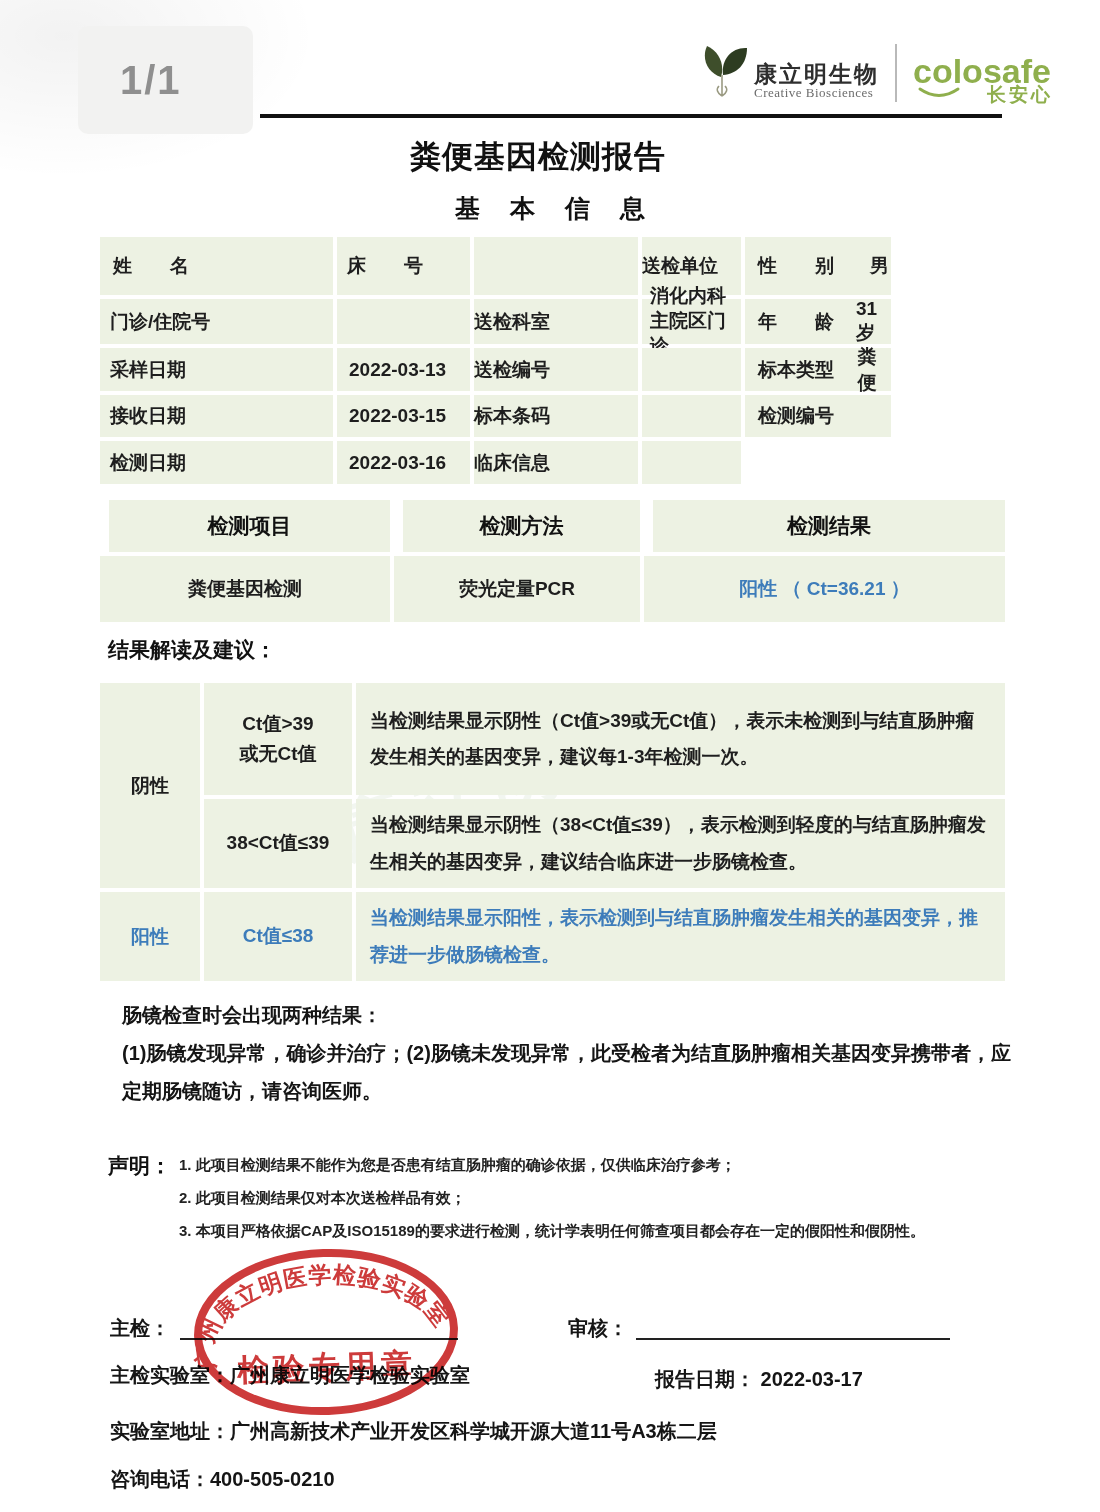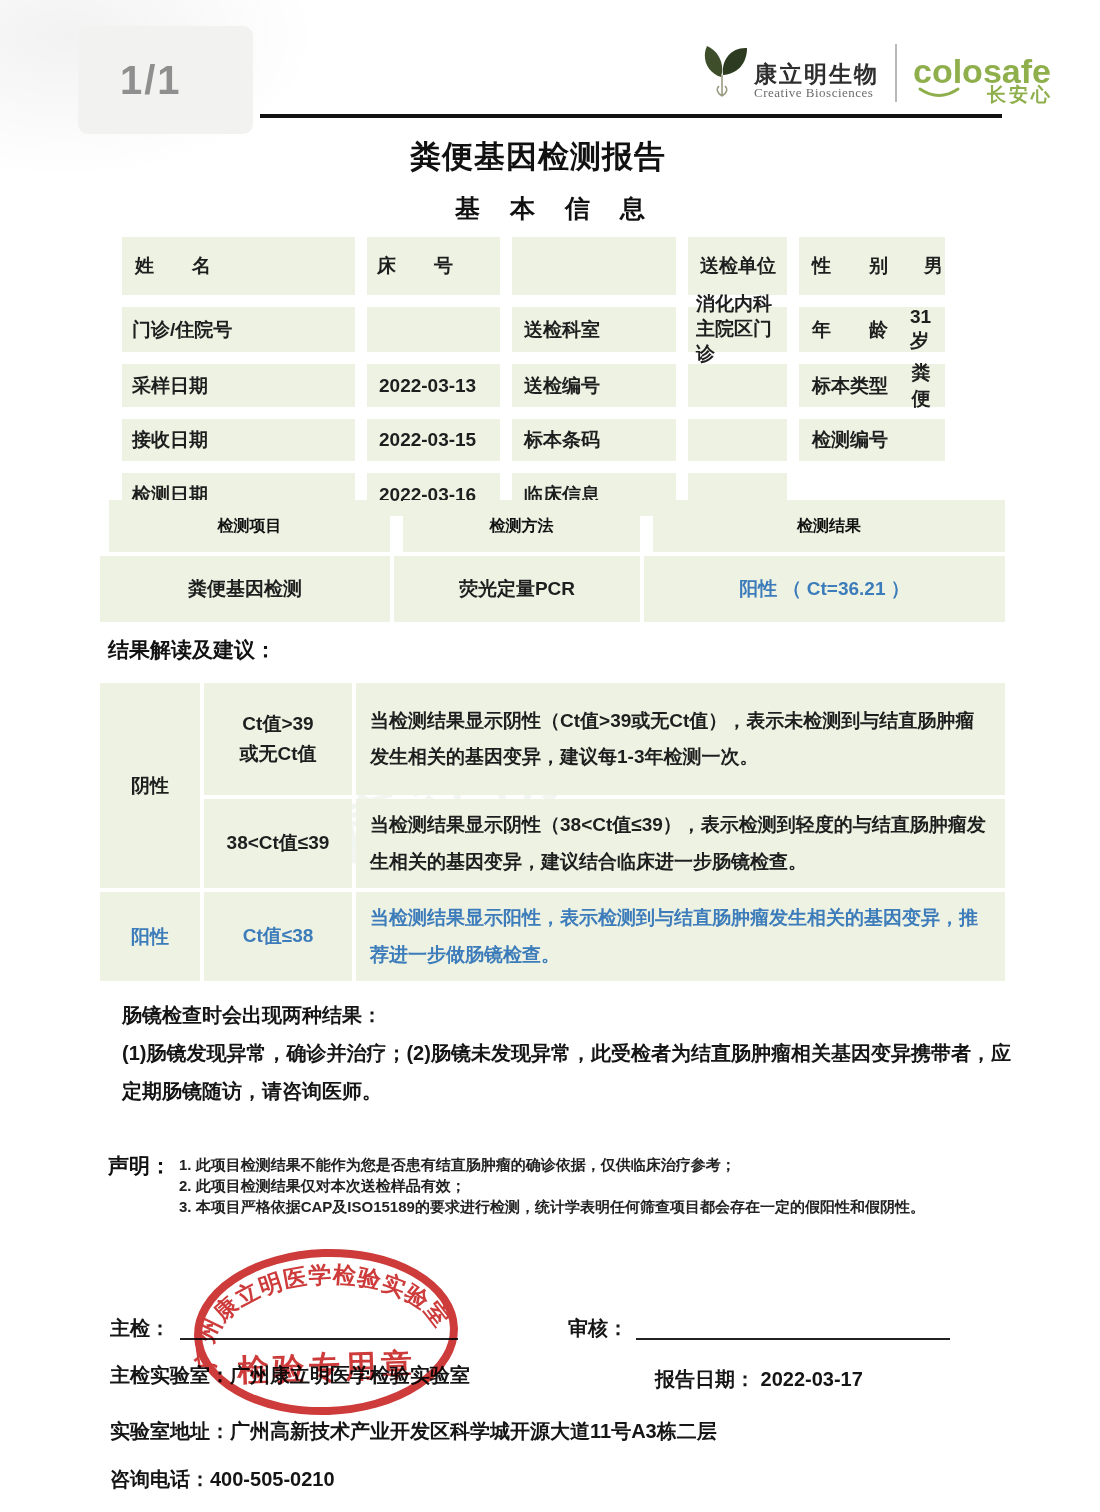--- a/index.html
+++ b/index.html
@@ -45,43 +45,42 @@
     font-size: 31px; font-weight: 700; color: #111; letter-spacing: 1px; }
   .section-title { position: absolute; left: 0; top: 192px; width: 1100px; text-align: center;
     font-size: 25px; font-weight: 700; color: #111; letter-spacing: 30px; padding-left: 30px; }
 
   
   .info-grid {
     position: absolute; left: 100px; top: 237px; width: 729px;
     display: grid;
     grid-template-columns: 233px 133px 164px 99px 1fr;
     grid-template-rows: 58px 45px 43px 42px 43px;
-    gap: 12px;
-    margin-left: 22px;
+    gap: 4px;
   }
   .cell { background: #edf2e3; display: flex; align-items: center; font-size: 19px; font-weight: 600; color: #1e1e1e; }
   .cell.c1 { padding-left: 13px; }
   .cell.c1 .lbl { display: inline-block; width: 112px; }
   .cell.c1 .val { display: inline-block; }
   .cell.l2 { padding-left: 10px; }
   .cell.v2 { padding-left: 12px; }
-  .cell.l3 { padding-left: 12px; }
+  .cell.l3 { padding-left: 0; }
   .cell.v3 { padding-left: 8px; line-height: 1.3; font-size: 19px; }
   .cell.v3 span { display: block; max-width: 235px; }
 
   
   .result-grid {
     position: absolute; left: 100px; top: 500px; width: 905px;
     display: grid;
     grid-template-columns: 290px 246px 1fr;
     grid-template-rows: 52px 66px;
     gap: 4px;
   }
   .rcell { background: #edf2e3; display: flex; align-items: center; justify-content: center; }
-  .rcell.head { font-size: 16px; font-weight: 700; color: #111; margin-left: 9px; }
+  .rcell.head { font-size: 21px; font-weight: 700; color: #111; margin-left: 9px; }
   .rcell.body { font-size: 19px; font-weight: 600; color: #1e1e1e; }
   .rcell.body.blue { color: #3d7cba; font-weight: 700; }
 
   .interp-heading { position: absolute; left: 108px; top: 636px; font-size: 21px; font-weight: 700; color: #111; }
 
   
   .interp-grid {
     position: absolute; left: 100px; top: 683px; width: 905px;
     display: grid;
     grid-template-columns: 100px 148px 1fr;
@@ -92,21 +91,21 @@
   .icell.result { display: flex; align-items: center; justify-content: center; }
   .icell.neg { grid-row: 1 / 3; grid-column: 1; }
   .icell.ct { display: flex; align-items: center; justify-content: center; text-align: center; white-space: pre-line; line-height: 1.6; }
   .icell.desc { display: flex; align-items: center; padding: 4px 14px; line-height: 1.92; }
   .icell.blue { color: #3d7cba; }
 
   .note { position: absolute; left: 105px; top: 996px; width: 905px; font-size: 20px; font-weight: 600; color: #151515; line-height: 1.9; margin-left: 17px; }
 
   .statement { position: absolute; left: 108px; top: 1152px; display: flex; }
   .statement .s-label { font-size: 21px; font-weight: 700; color: #111; margin-right: 8px; }
-  .statement .s-items { display: flex; flex-direction: column; gap: 2px; padding-top: 4px; }
+  .statement .s-items { display: flex; flex-direction: column; gap: 14px; padding-top: 4px; }
   .statement .s-items div { font-size: 15px; font-weight: 600; color: #222; }
 
   .footer-item { position: absolute; font-size: 20px; font-weight: 600; color: #151515; }
   .sig-line { position: absolute; height: 0; border-bottom: 2px solid #222; }
 
   .stamp {
     position: absolute; left: 188px; top: 1246px; width: 276px; height: 172px;
     mix-blend-mode: multiply; opacity: 0.92; transform: rotate(-2deg);
     pointer-events: none;
   }

